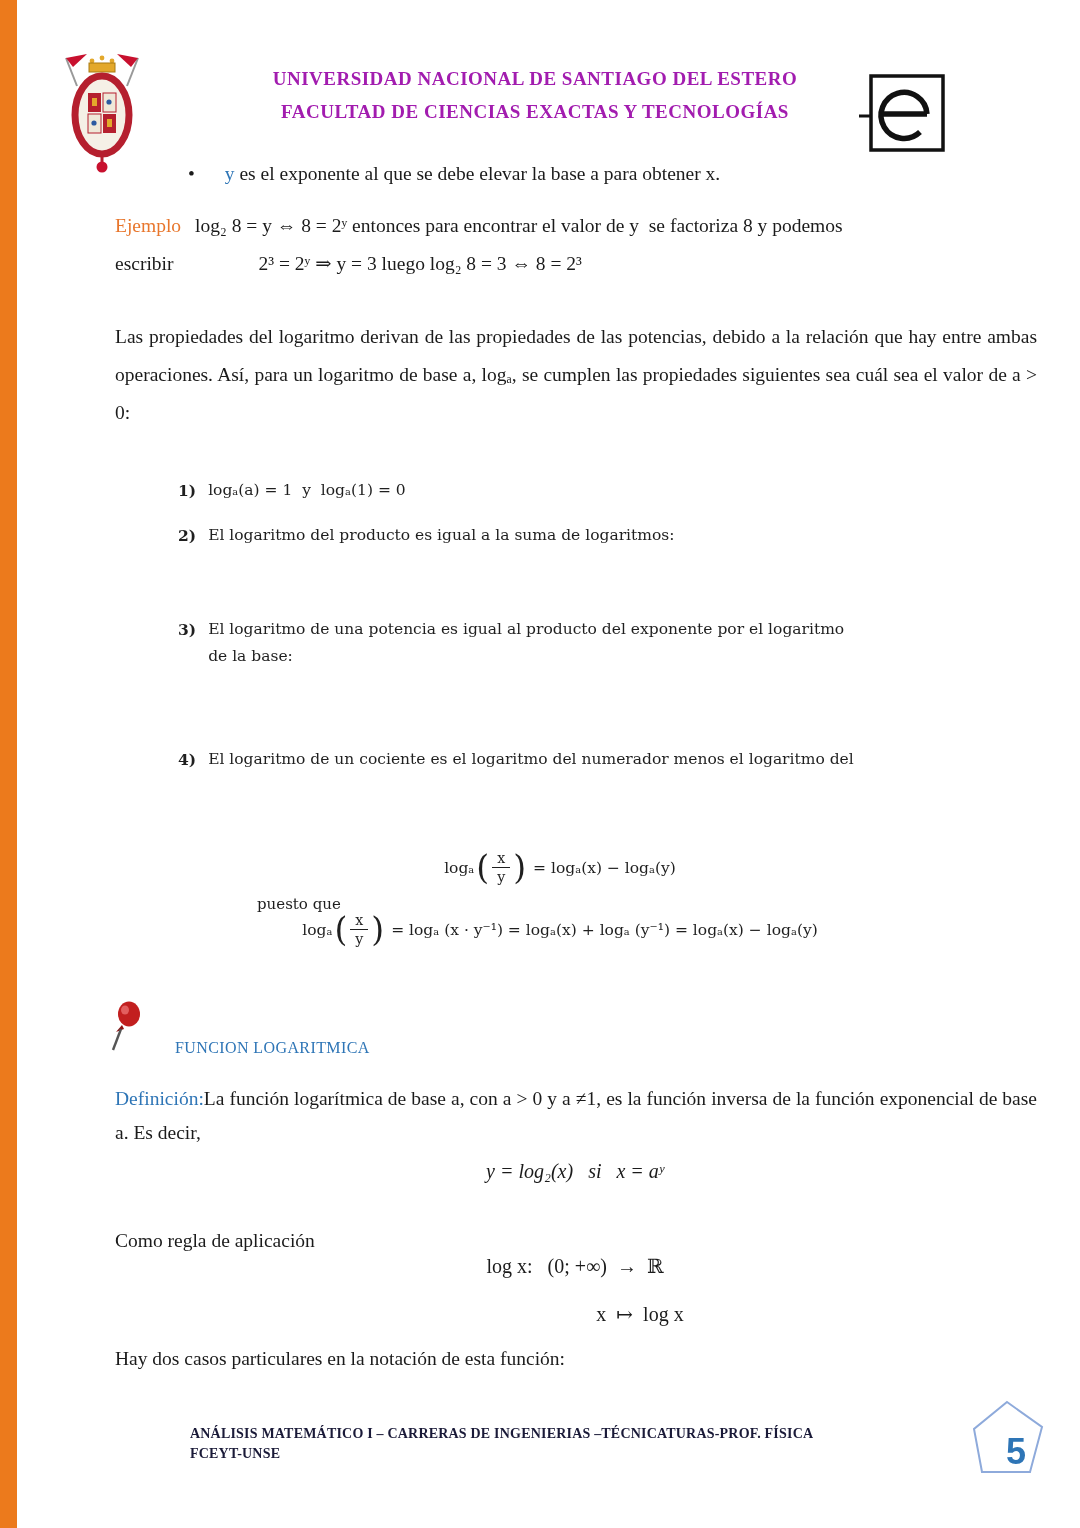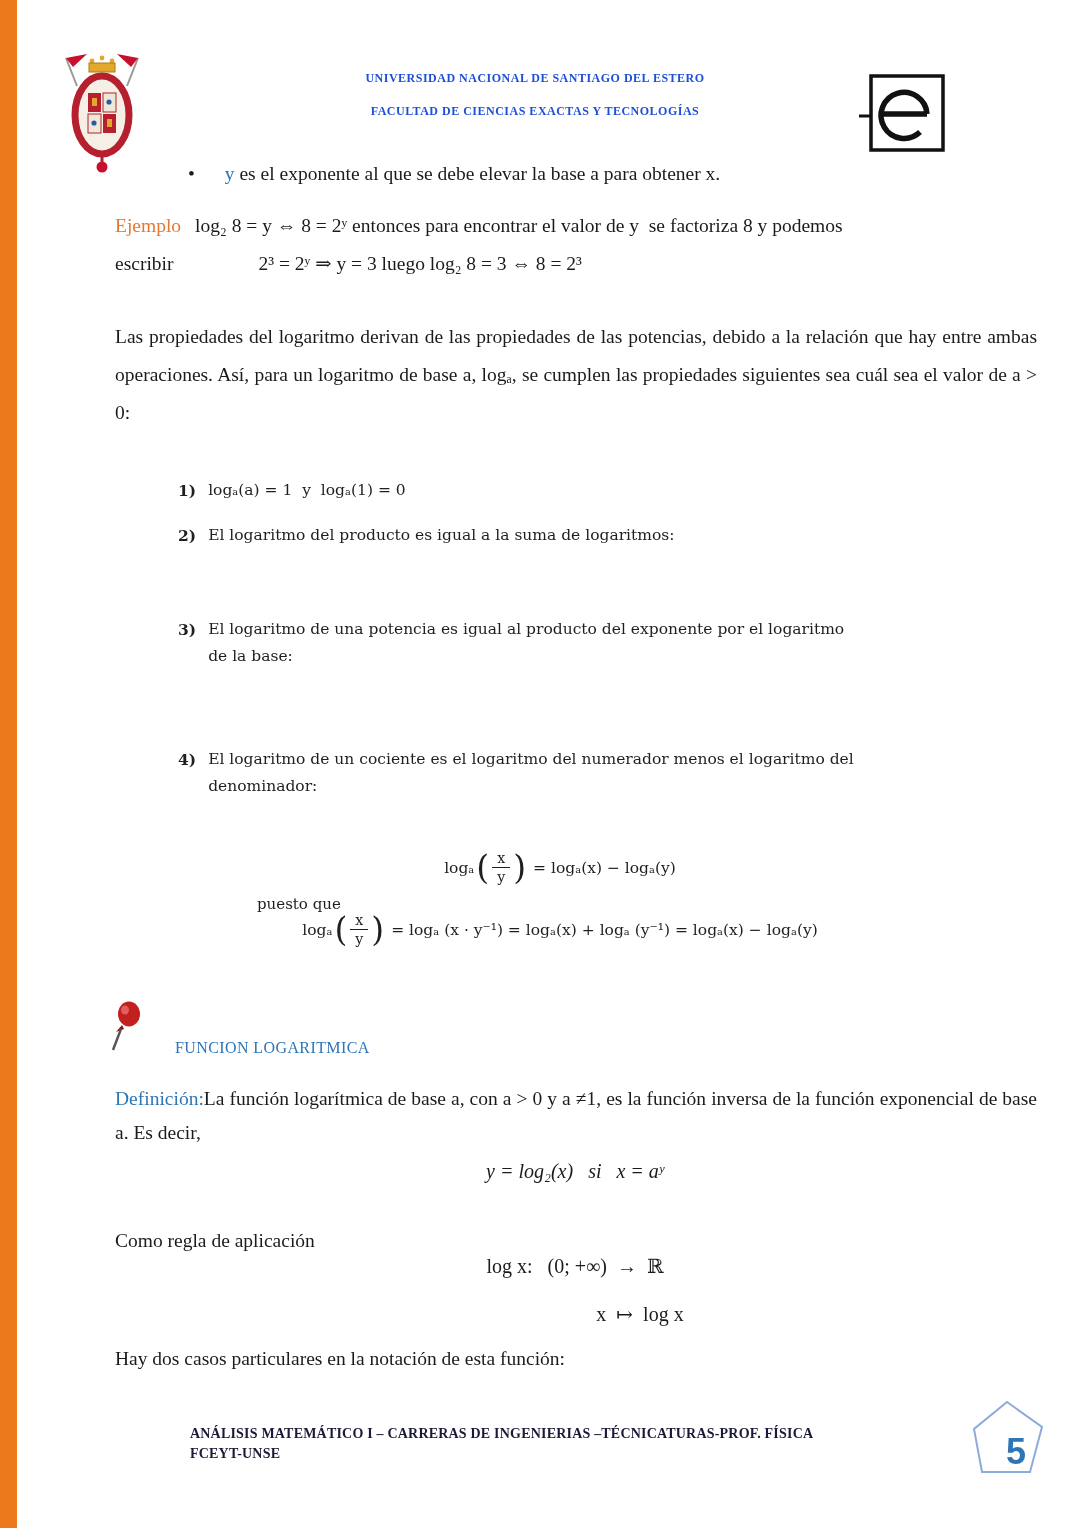--- a/index.html
+++ b/index.html
@@ -5,21 +5,21 @@
   * { margin:0; padding:0; box-sizing:border-box; }
   html,body { background:#ffffff; }
   .page {
     position:relative; width:1080px; height:1528px; background:#ffffff;
     font-family:"Liberation Serif","DejaVu Serif","DejaVu Sans",serif;
     color:#1b1b1b; overflow:hidden;
   }
   .abs { position:absolute; }
   .accent-bar { position:absolute; left:0; top:0; width:17px; height:1528px; background:#EC7A1C; }
   .hdr { text-align:center; }
-  .hdr div { font-size:12px; font-weight:bold; color:#1d4ed8; letter-spacing:0.5px; line-height:33px; }
+  .hdr div { font-size:19px; font-weight:bold; color:#a21caf; letter-spacing:0.5px; line-height:33px; }
   .blue { color:#2E75B6; }
   .orange { color:#E8762C; }
   .body19 { font-size:19.5px; }
   .pre { white-space:pre; }
   .just { text-align:justify; }
   .mathfont { font-family:"DejaVu Serif","DejaVu Sans",serif; color:#1f1f1f; font-size:15.5px; }
   .pnum { font-weight:bold; margin-right:12px; }
   .proprow { display:flex; align-items:flex-start; line-height:27px; }
   .center { text-align:center; }
   .frac { display:inline-flex; flex-direction:column; text-align:center; vertical-align:middle; line-height:1.15; font-size:0.92em; margin:0 1px; }
@@ -111,21 +111,20 @@
     <span>
       <div>El logaritmo de una potencia es igual al producto del exponente por el logaritmo</div>
       <div>de la base:</div>
     </span>
   </div>
 
   <div class="abs mathfont proprow" style="left:178px; top:746px; width:800px;">
     <span class="pnum">4)</span>
     <span>
       <div>El logaritmo de un cociente es el logaritmo del numerador menos el logaritmo del</div>
-      <div>denominador:</div>
     </span>
   </div>
 
   <div class="abs mathfont center" style="left:115px; top:850px; width:890px;">
     <span class="fpart">logₐ</span><span class="paren">(</span><span class="frac">
         <span class="fnum">x</span>
         <span class="fden">y</span>
       </span><span class="paren">)</span><span class="fpart pre"> = logₐ(x) − logₐ(y)</span>
   </div>
 

